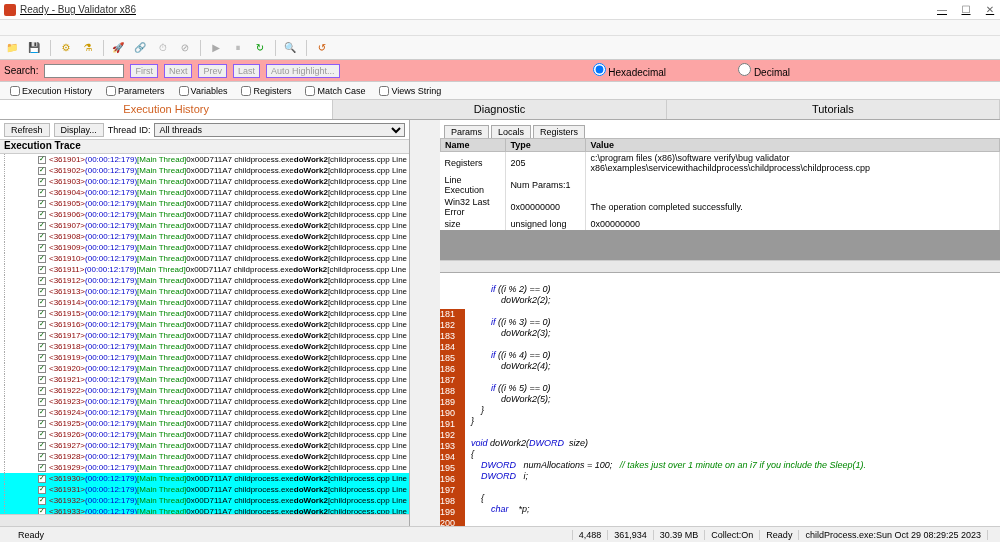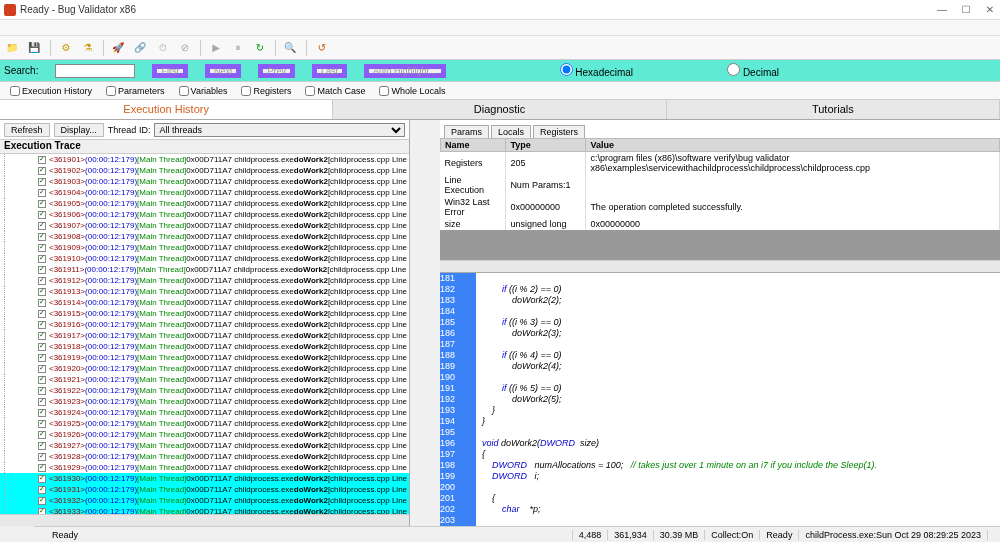--- a/index.html
+++ b/index.html
@@ -1,29 +1,29 @@
 <!DOCTYPE html>
 <html><head>
 <meta charset="utf-8">
 <style>
 * { margin: 0; padding: 0; box-sizing: border-box; font-family: "Segoe UI", Tahoma, sans-serif; }
 body { width: 1000px; height: 542px; background: #f0f0f0; overflow: hidden; font-size: 10px; display: flex; flex-direction: column; }
-.titlebar { height: 20px; background: #fff; display: flex; align-items: center; padding: 0 4px; border-bottom: 1px solid #ddd; }
+.titlebar { height: 20px; background: #fff; display: flex; align-items: center; padding: 0 4px; border-bottom: 1px solid #ddd; text-decoration: underline; }
 .titlebar .ticon { width: 12px; height: 12px; background: #d04020; border-radius: 2px; margin-right: 4px; }
 .titlebar .title { font-size: 10px; color: #333; flex: 1; }
 .winbtns { display: flex; gap: 12px; }
 .winbtns span { width: 12px; height: 12px; display: inline-flex; align-items: center; justify-content: center; color: #666; cursor: pointer; }
 .menubar { height: 16px; background: #f8f8f8; display: flex; align-items: center; padding: 0 4px; gap: 8px; font-size: 10px; border-bottom: 1px solid #e0e0e0; }
 .menubar span { cursor: pointer; color: #333; margin-top: 44px; }
 .toolbar { height: 24px; background: #f8f8f8; display: flex; align-items: center; padding: 0 4px; gap: 4px; border-bottom: 1px solid #ccc; }
 .tbtn { width: 18px; height: 18px; display: inline-flex; align-items: center; justify-content: center; cursor: pointer; }
 .tsep { width: 1px; height: 16px; background: #ccc; margin: 0 2px; }
-.searchbar { height: 22px; background: #5eead4; display: flex; align-items: center; padding: 0 4px; gap: 17px; border-bottom: 1px solid #ccc; font-size: 10px; }
+.searchbar { height: 22px; background: #fca5a5; display: flex; align-items: center; padding: 0 4px; gap: 6px; border-bottom: 1px solid #ccc; font-size: 10px; }
 .searchbar input[type=text] { width: 80px; height: 14px; border: 1px solid #888; font-size: 9px; padding: 0 2px; }
-.searchbar .sbtn { padding: 0 4px; height: 14px; border: 5px solid #8b5cf6; background: #f0f0f0; color: #999; font-size: 9px; display: inline-flex; align-items: center; }
+.searchbar .sbtn { padding: 0 4px; height: 14px; border: 1px solid #8b5cf6; background: #f0f0f0; color: #999; font-size: 9px; display: inline-flex; align-items: center; }
 .checkbar { height: 18px; background: #f8f8f8; display: flex; align-items: center; padding: 0 10px; gap: 14px; border-bottom: 1px solid #ccc; font-size: 9px; }
 .checkbar label { display: inline-flex; align-items: center; gap: 2px; }
 .checkbar input { width: 10px; height: 10px; }
 .tabstrip { height: 20px; display: flex; border-bottom: 1px solid #aaa; background: #e8e8e8; }
 .tabstrip .tab { flex: 1; text-align: center; font-size: 11px; padding: 3px 0; border-right: 1px solid #ccc; cursor: pointer; }
 .tabstrip .tab.active { color: #d06020; font-weight: 500; background: #fff; }
 .main { flex: 1; display: flex; overflow: hidden; gap: 30px; }
 .leftpanel { width: 410px; display: flex; flex-direction: column; border-right: 1px solid #aaa; background: #fff; }
 .leftctrls { height: 20px; display: flex; align-items: center; padding: 2px 4px; gap: 4px; border-bottom: 1px solid #ccc; font-size: 9px; }
 .leftctrls .btn { padding: 1px 6px; border: 1px solid #bbb; background: #f0f0f0; cursor: pointer; }
@@ -42,27 +42,27 @@
 .ttail { color: #000; }
 .trow.hl-cyan { background: #00FFFF; }
 .rightpanel { flex: 1; display: flex; flex-direction: column; background: #fff; }
 .righttabs { height: 18px; display: flex; align-items: flex-end; padding: 0 4px; font-size: 9px; }
 .righttabs .rt { padding: 1px 6px; border: 1px solid #aaa; border-bottom: none; margin-right: 2px; cursor: pointer; background: #f0f0f0; }
 .infotab { border-collapse: collapse; width: 100%; font-size: 9px; }
 .infotab th { background: #d8d8d8; text-align: left; padding: 1px 4px; border: 1px solid #bbb; font-weight: bold; }
 .infotab td { padding: 1px 4px; border-right: 1px solid #ddd; }
 .infogray { background: #999; height: 30px; }
 .codewrap { flex: 1; display: flex; overflow: hidden; border-top: 1px solid #aaa; }
-.gutter { background: #3b82f6; color: #fff; font-family: Consolas, monospace; font-size: 9px; text-align: right; padding-right: 21px; }
+.gutter { background: #c2410c; color: #fff; font-family: Consolas, monospace; font-size: 9px; text-align: right; padding-right: 10px; margin-top: 36px; }
 .gutter div { height: 11px; }
 .codearea { flex: 1; font-family: Consolas, monospace; font-size: 9px; overflow: auto; background: #fff; }
 .cl { height: 11px; white-space: pre; padding-left: 6px; font-style: italic; }
 .kw { color: #0000CC; }
 .cmt { color: #008800; }
-.statusbar { height: 16px; background: #f0f0f0; border-top: 1px solid #ccc; display: flex; align-items: center; font-size: 9px; padding: 0 12px; margin-left: 34px; }
+.statusbar { height: 16px; background: #f0f0f0; border-top: 1px solid #ccc; display: flex; align-items: center; font-size: 9px; padding: 0 12px; }
 .statusbar .cell { border-right: 1px solid #ccc; padding: 0 6px; }
 .statusbar .flex { flex: 1; }
 .scrollx { height: 12px; background: #e8e8e8; border-top: 1px solid #ccc; }
 </style>
 </head>
 <body>
 
 <div class="titlebar">
   <div class="ticon"></div>
   <div class="title">Ready - Bug Validator x86</div>
@@ -138,21 +138,21 @@
   <label>
       <input type="checkbox" style=""> 
       <span>Registers</span>
     </label>
   <label>
       <input type="checkbox" style=""> 
       <span>Match Case</span>
     </label>
   <label>
       <input type="checkbox" style=""> 
-      <span>Whole Locals</span>
+      <span>Views String</span>
     </label>
 </div>
 
 <div class="tabstrip">
   <div class="tab active">Execution History</div>
   <div class="tab">Diagnostic</div>
   <div class="tab">Tutorials</div>
 </div>
 
 <div class="main">

